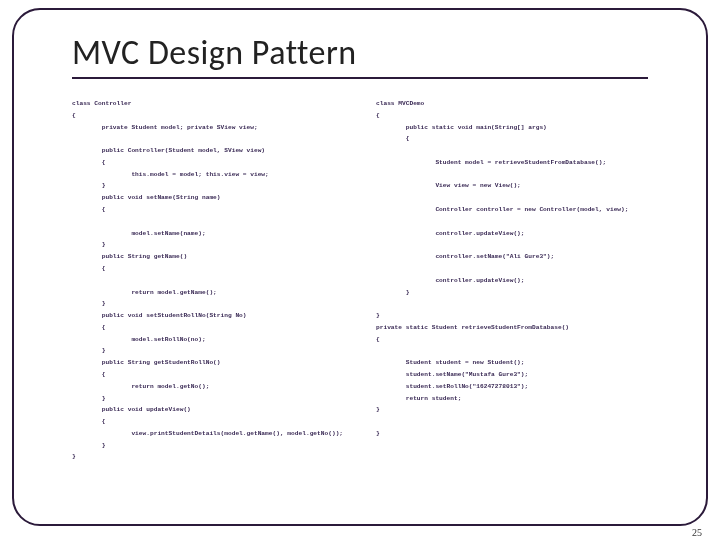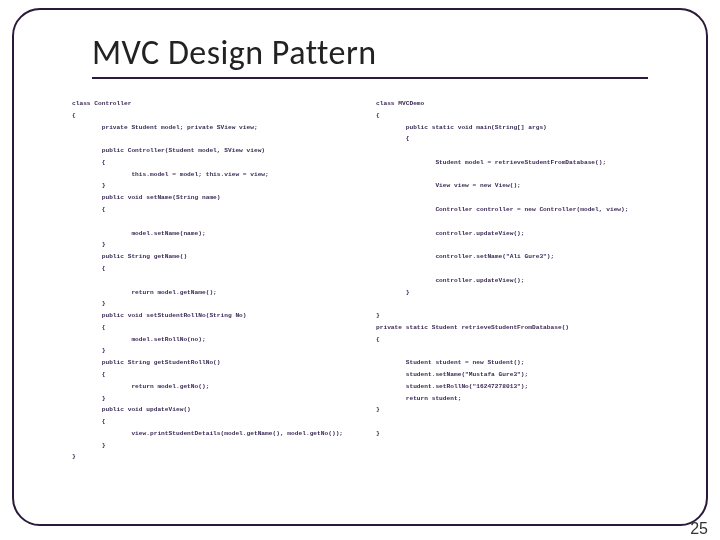--- a/index.html
+++ b/index.html
@@ -18,21 +18,20 @@
     right: 12px;
     bottom: 14px;
     border: 2.5px solid #2b1a3a;
     border-radius: 28px;
   }
   .title-wrap {
     position: absolute;
     top: 22px;
     left: 58px;
     right: 58px;
-    margin-left: 20px;
   }
   .title {
     font-size: 34px;
     font-weight: 400;
     color: #222;
     letter-spacing: 0.5px;
     padding-bottom: 2px;
   }
   .title-rule {
     height: 2px;
@@ -54,24 +53,24 @@
     font-family: "Consolas", "Courier New", monospace;
     font-size: 6.2px;
     line-height: 1.9;
     color: #3a2a55;
     font-weight: 700;
     white-space: pre;
   }
   .page-num {
     position: absolute;
     bottom: 2px;
-    right: 12px;
-    font-size: 16px;
+    right: 18px;
+    font-size: 10px;
     color: #333;
-    font-family: Liberation Sans, sans-serif;
+    font-family: Liberation Serif, serif;
   }
 </style>
 </head>
 <body>
 
 <div class="frame">
   <div class="title-wrap">
     <div class="title">MVC Design Pattern</div>
     <div class="title-rule"></div>
   </div>

